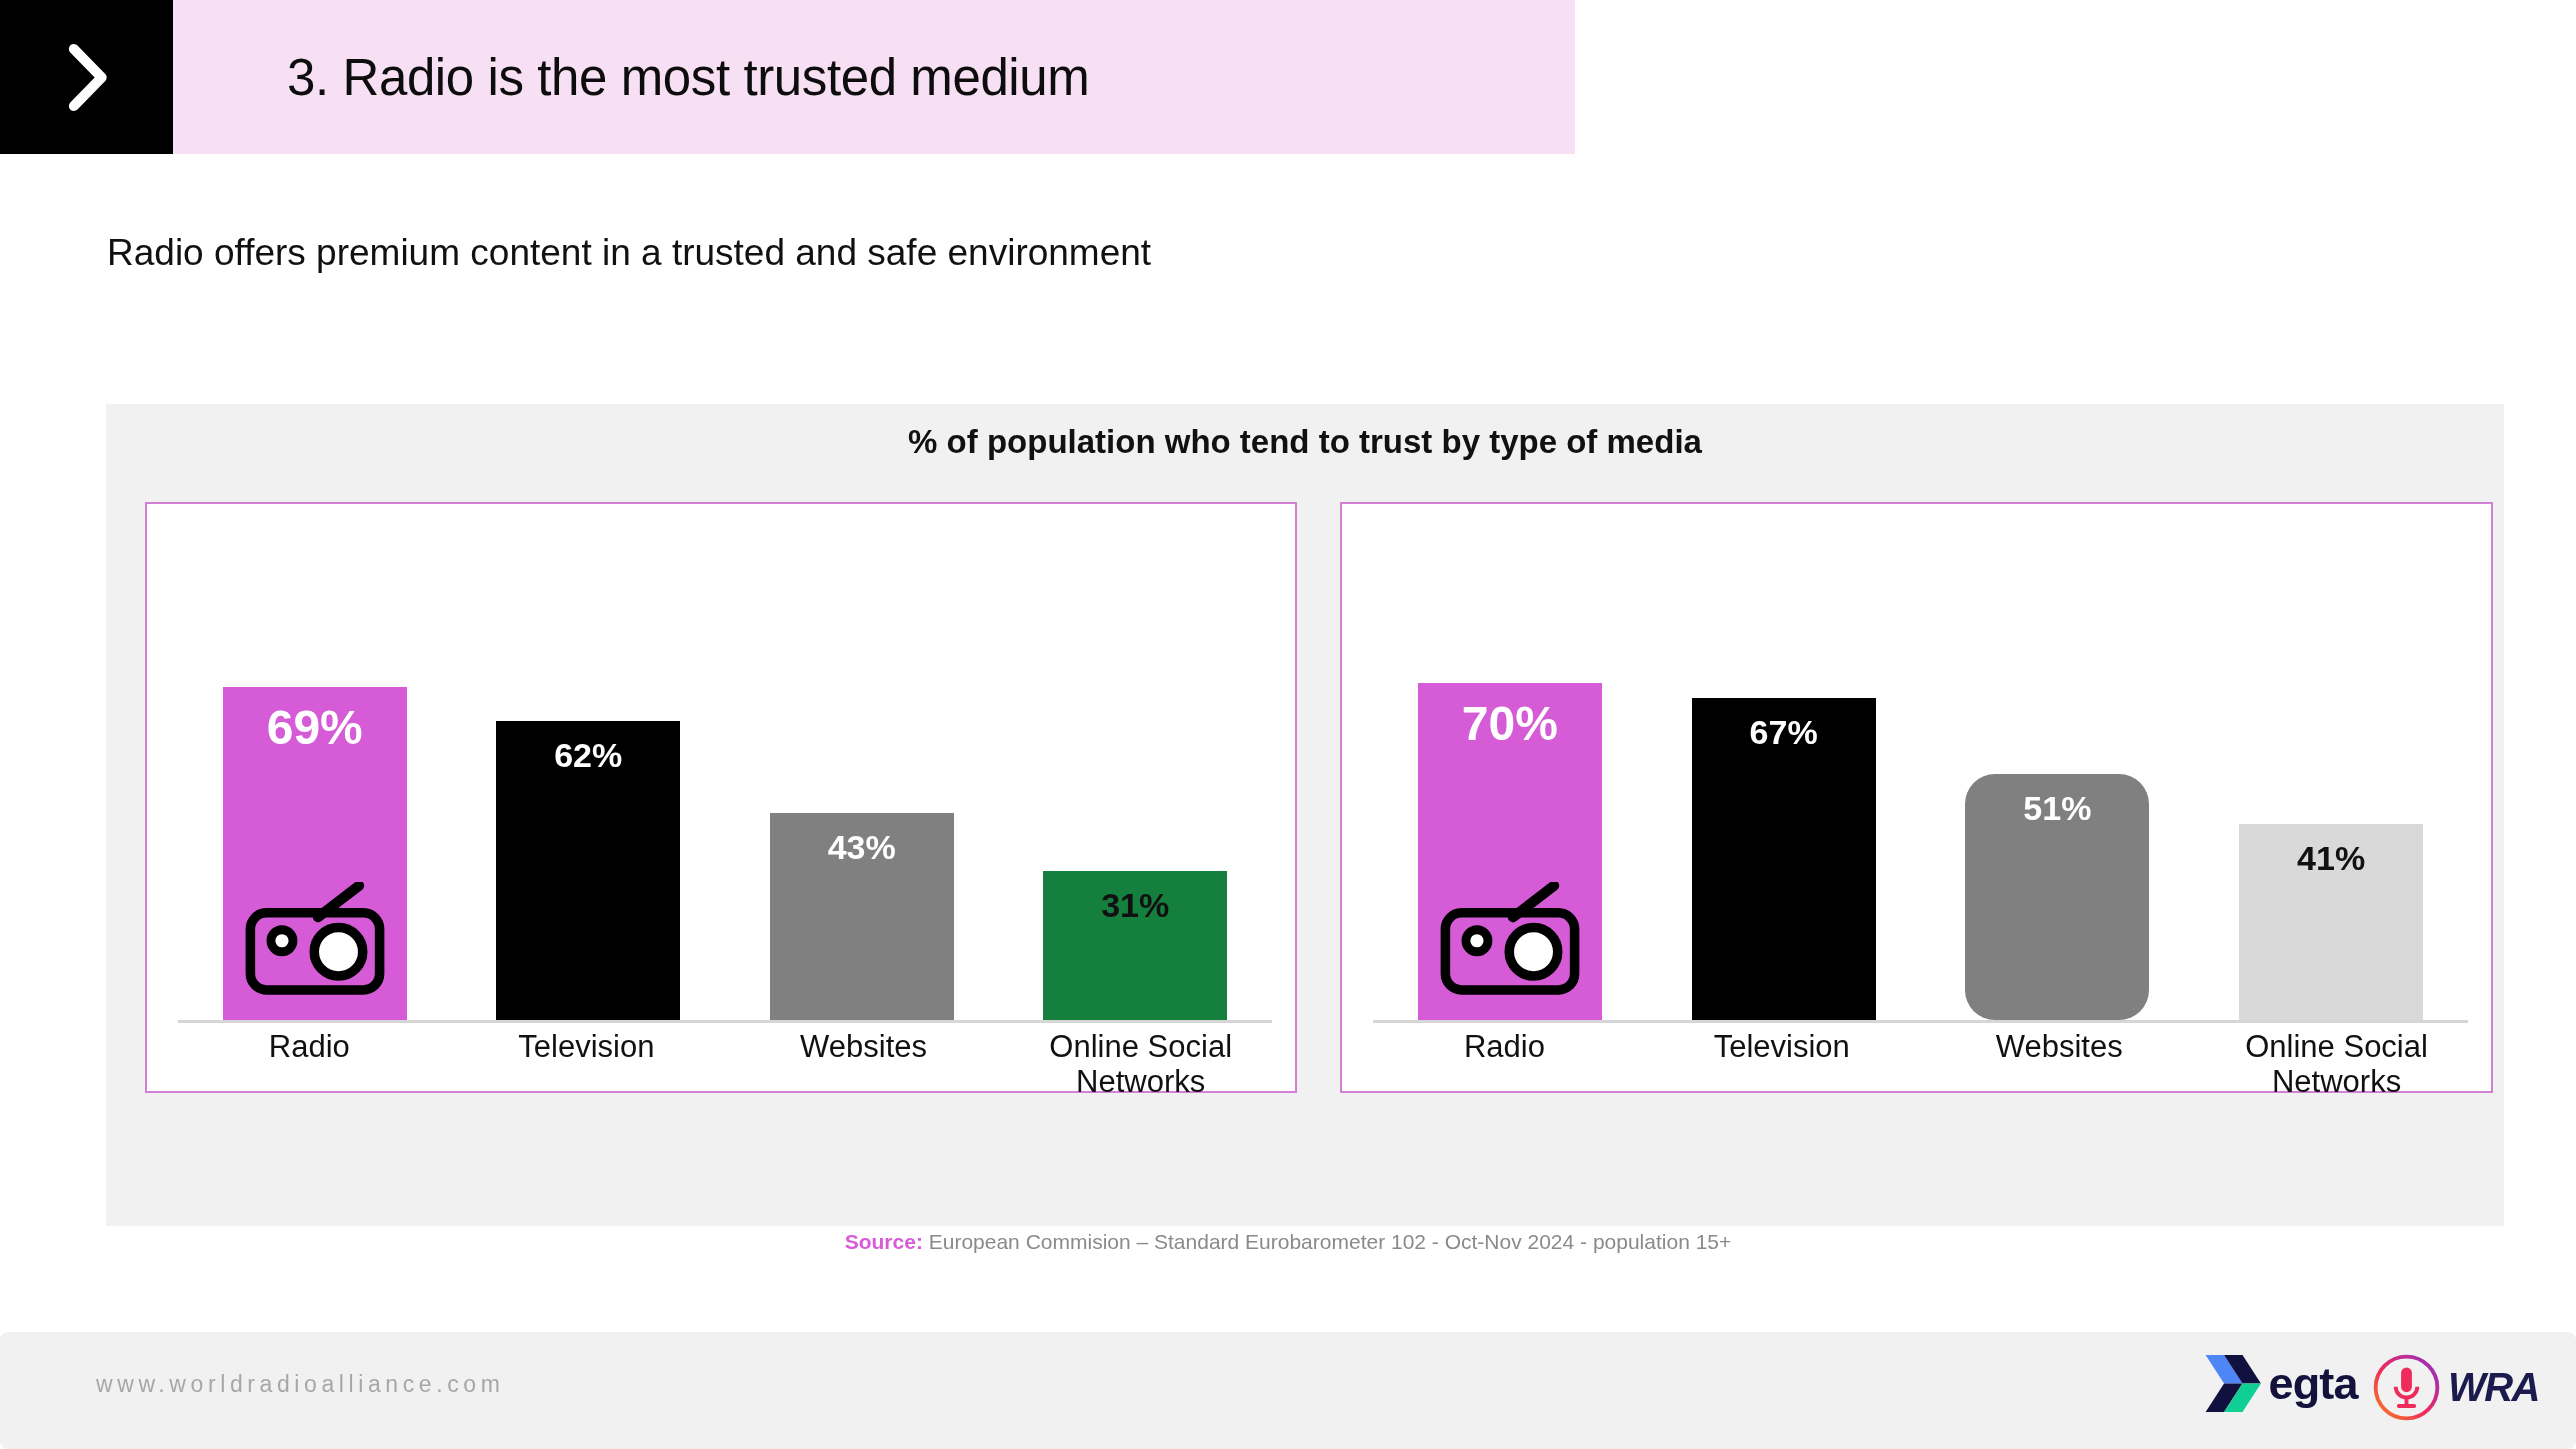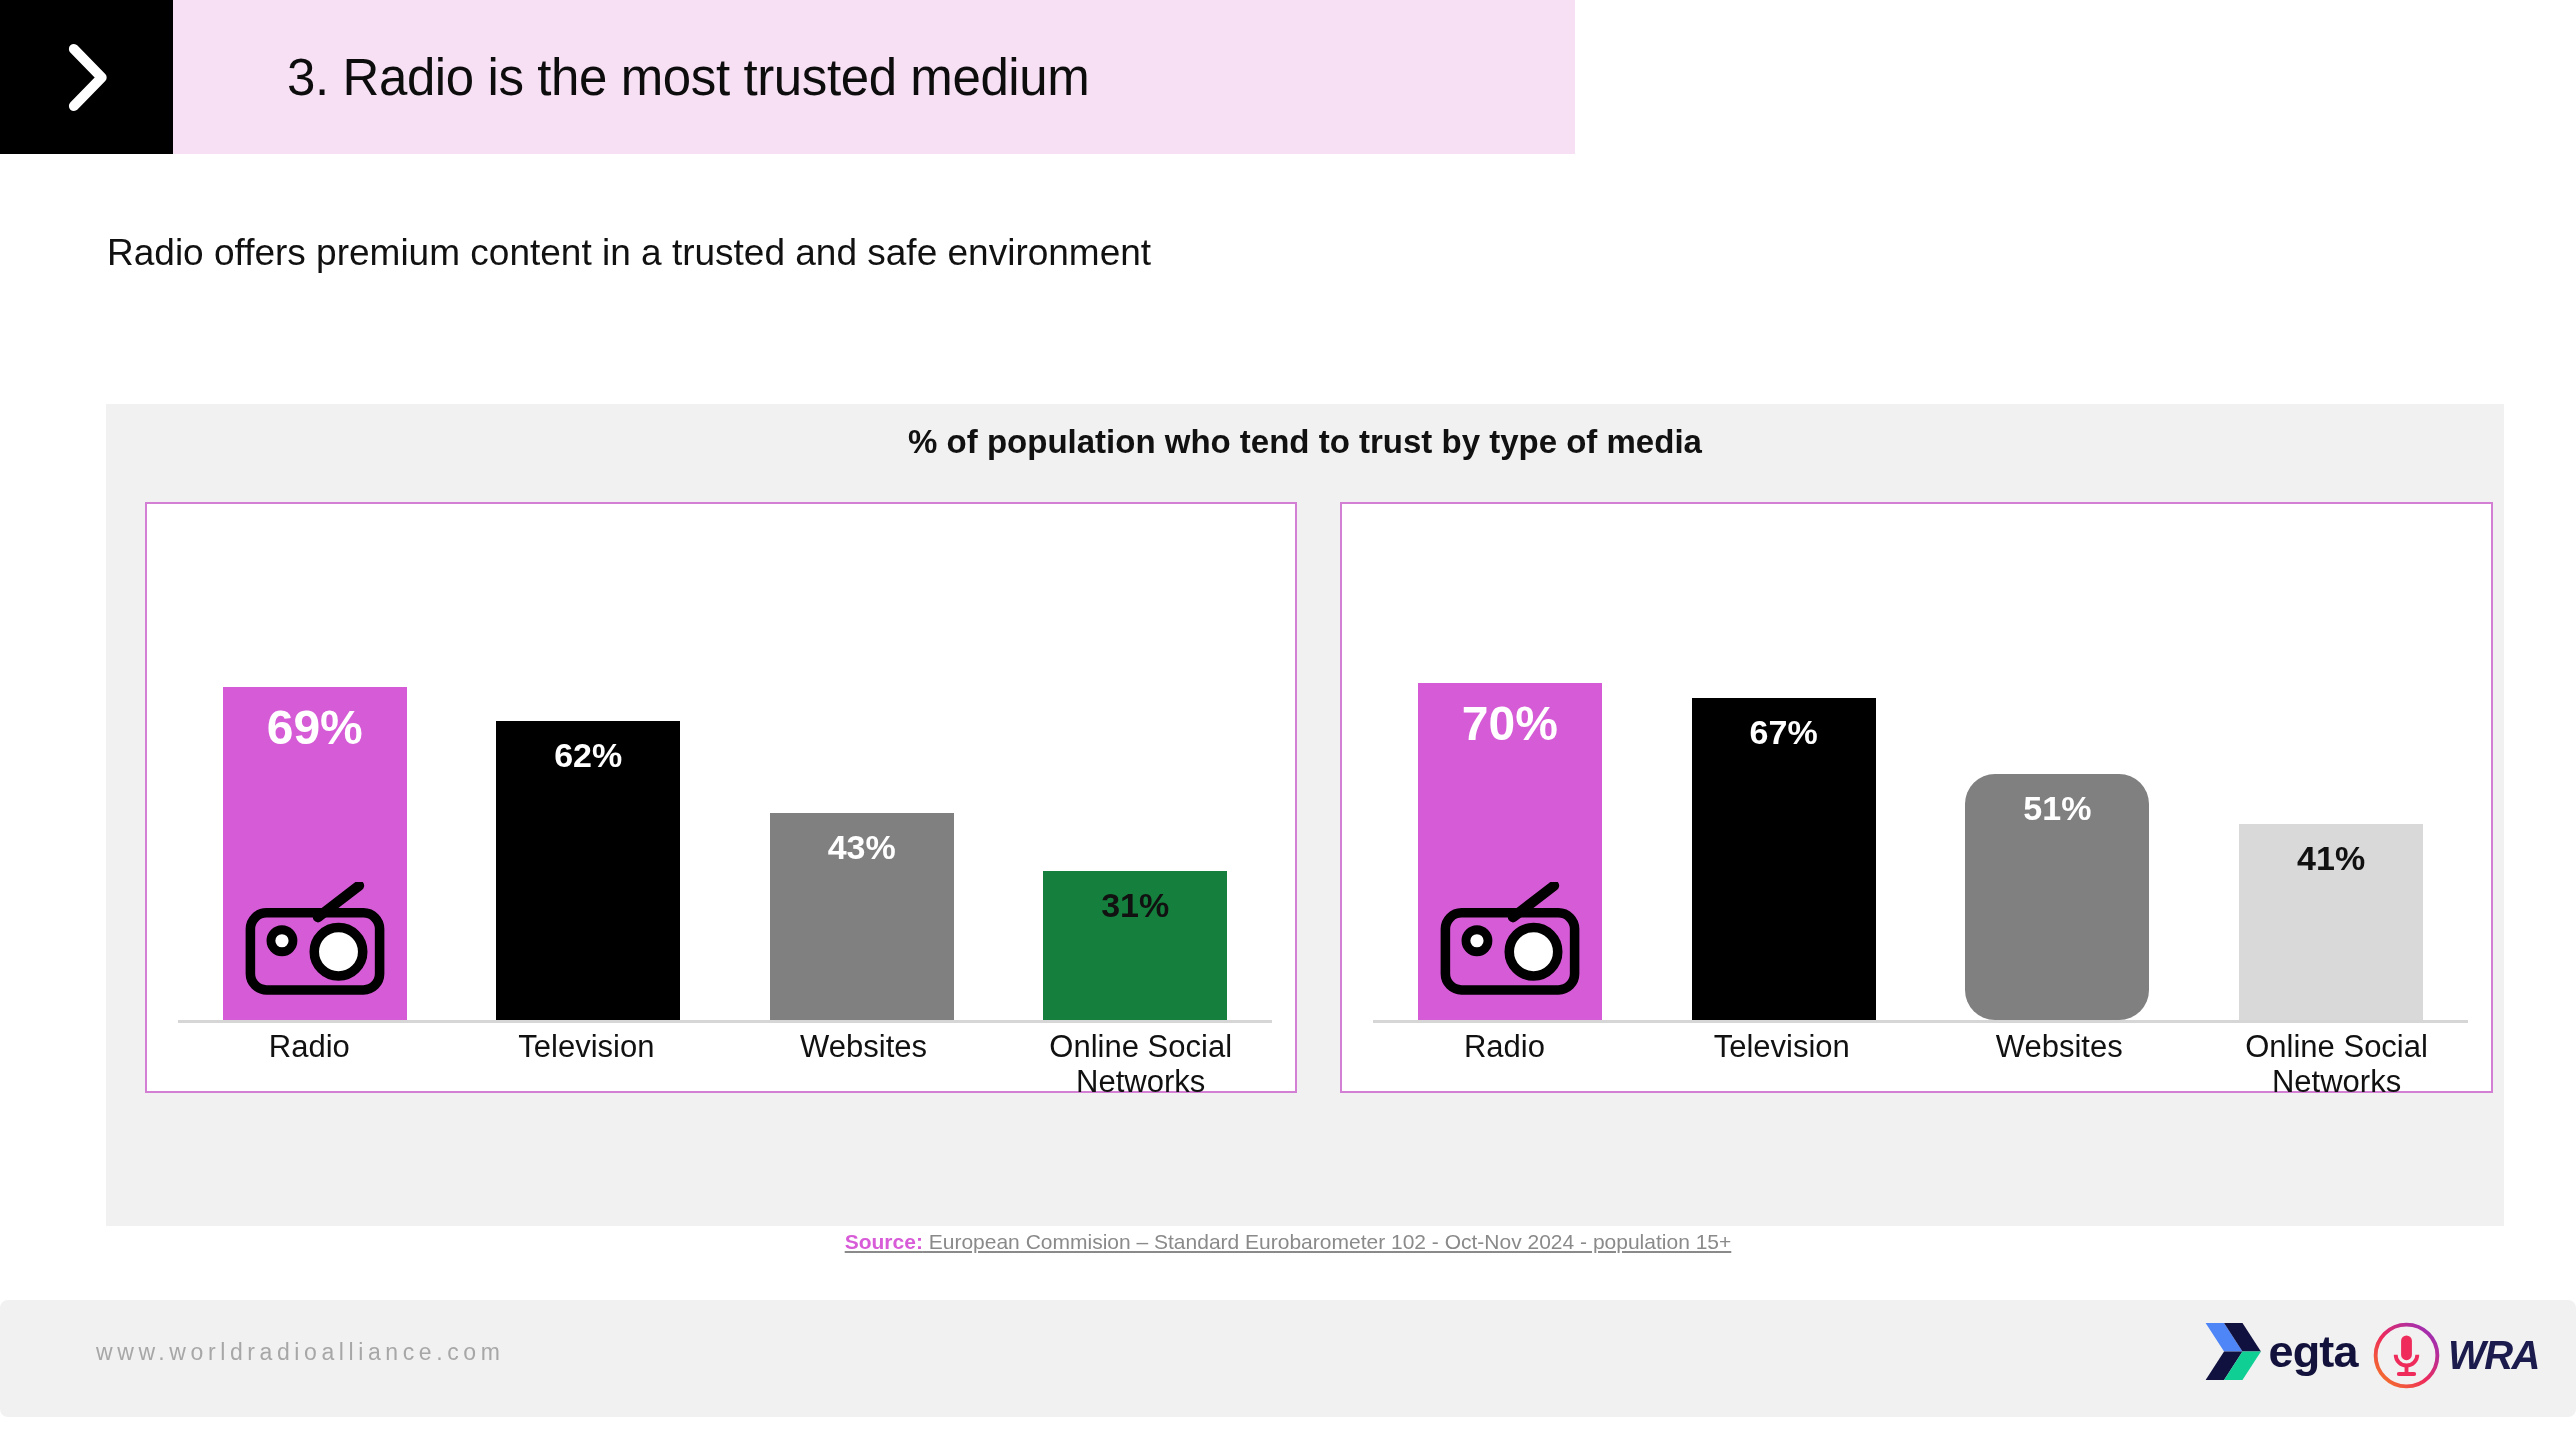--- a/index.html
+++ b/index.html
@@ -181,32 +181,31 @@
   }
 
   
   #source-line {
     position: absolute;
     left: 0; right: 0;
     top: 1230px;
     text-align: center;
     font-size: 21px;
     color: #8a8a8a;
-    text-decoration: underline;
   }
   #source-label {
     color: #d85bd8;
     font-weight: 700;
   }
 
   
   #footer {
     position: absolute;
     left: 0;
-    top: 1300px;
+    top: 1332px;
     width: 2576px;
     height: 117px;
     background: #f1f1f1;
     border-radius: 8px;
   }
   #footer-url {
     position: absolute;
     left: 96px;
     top: 39px;
     font-size: 23px;

